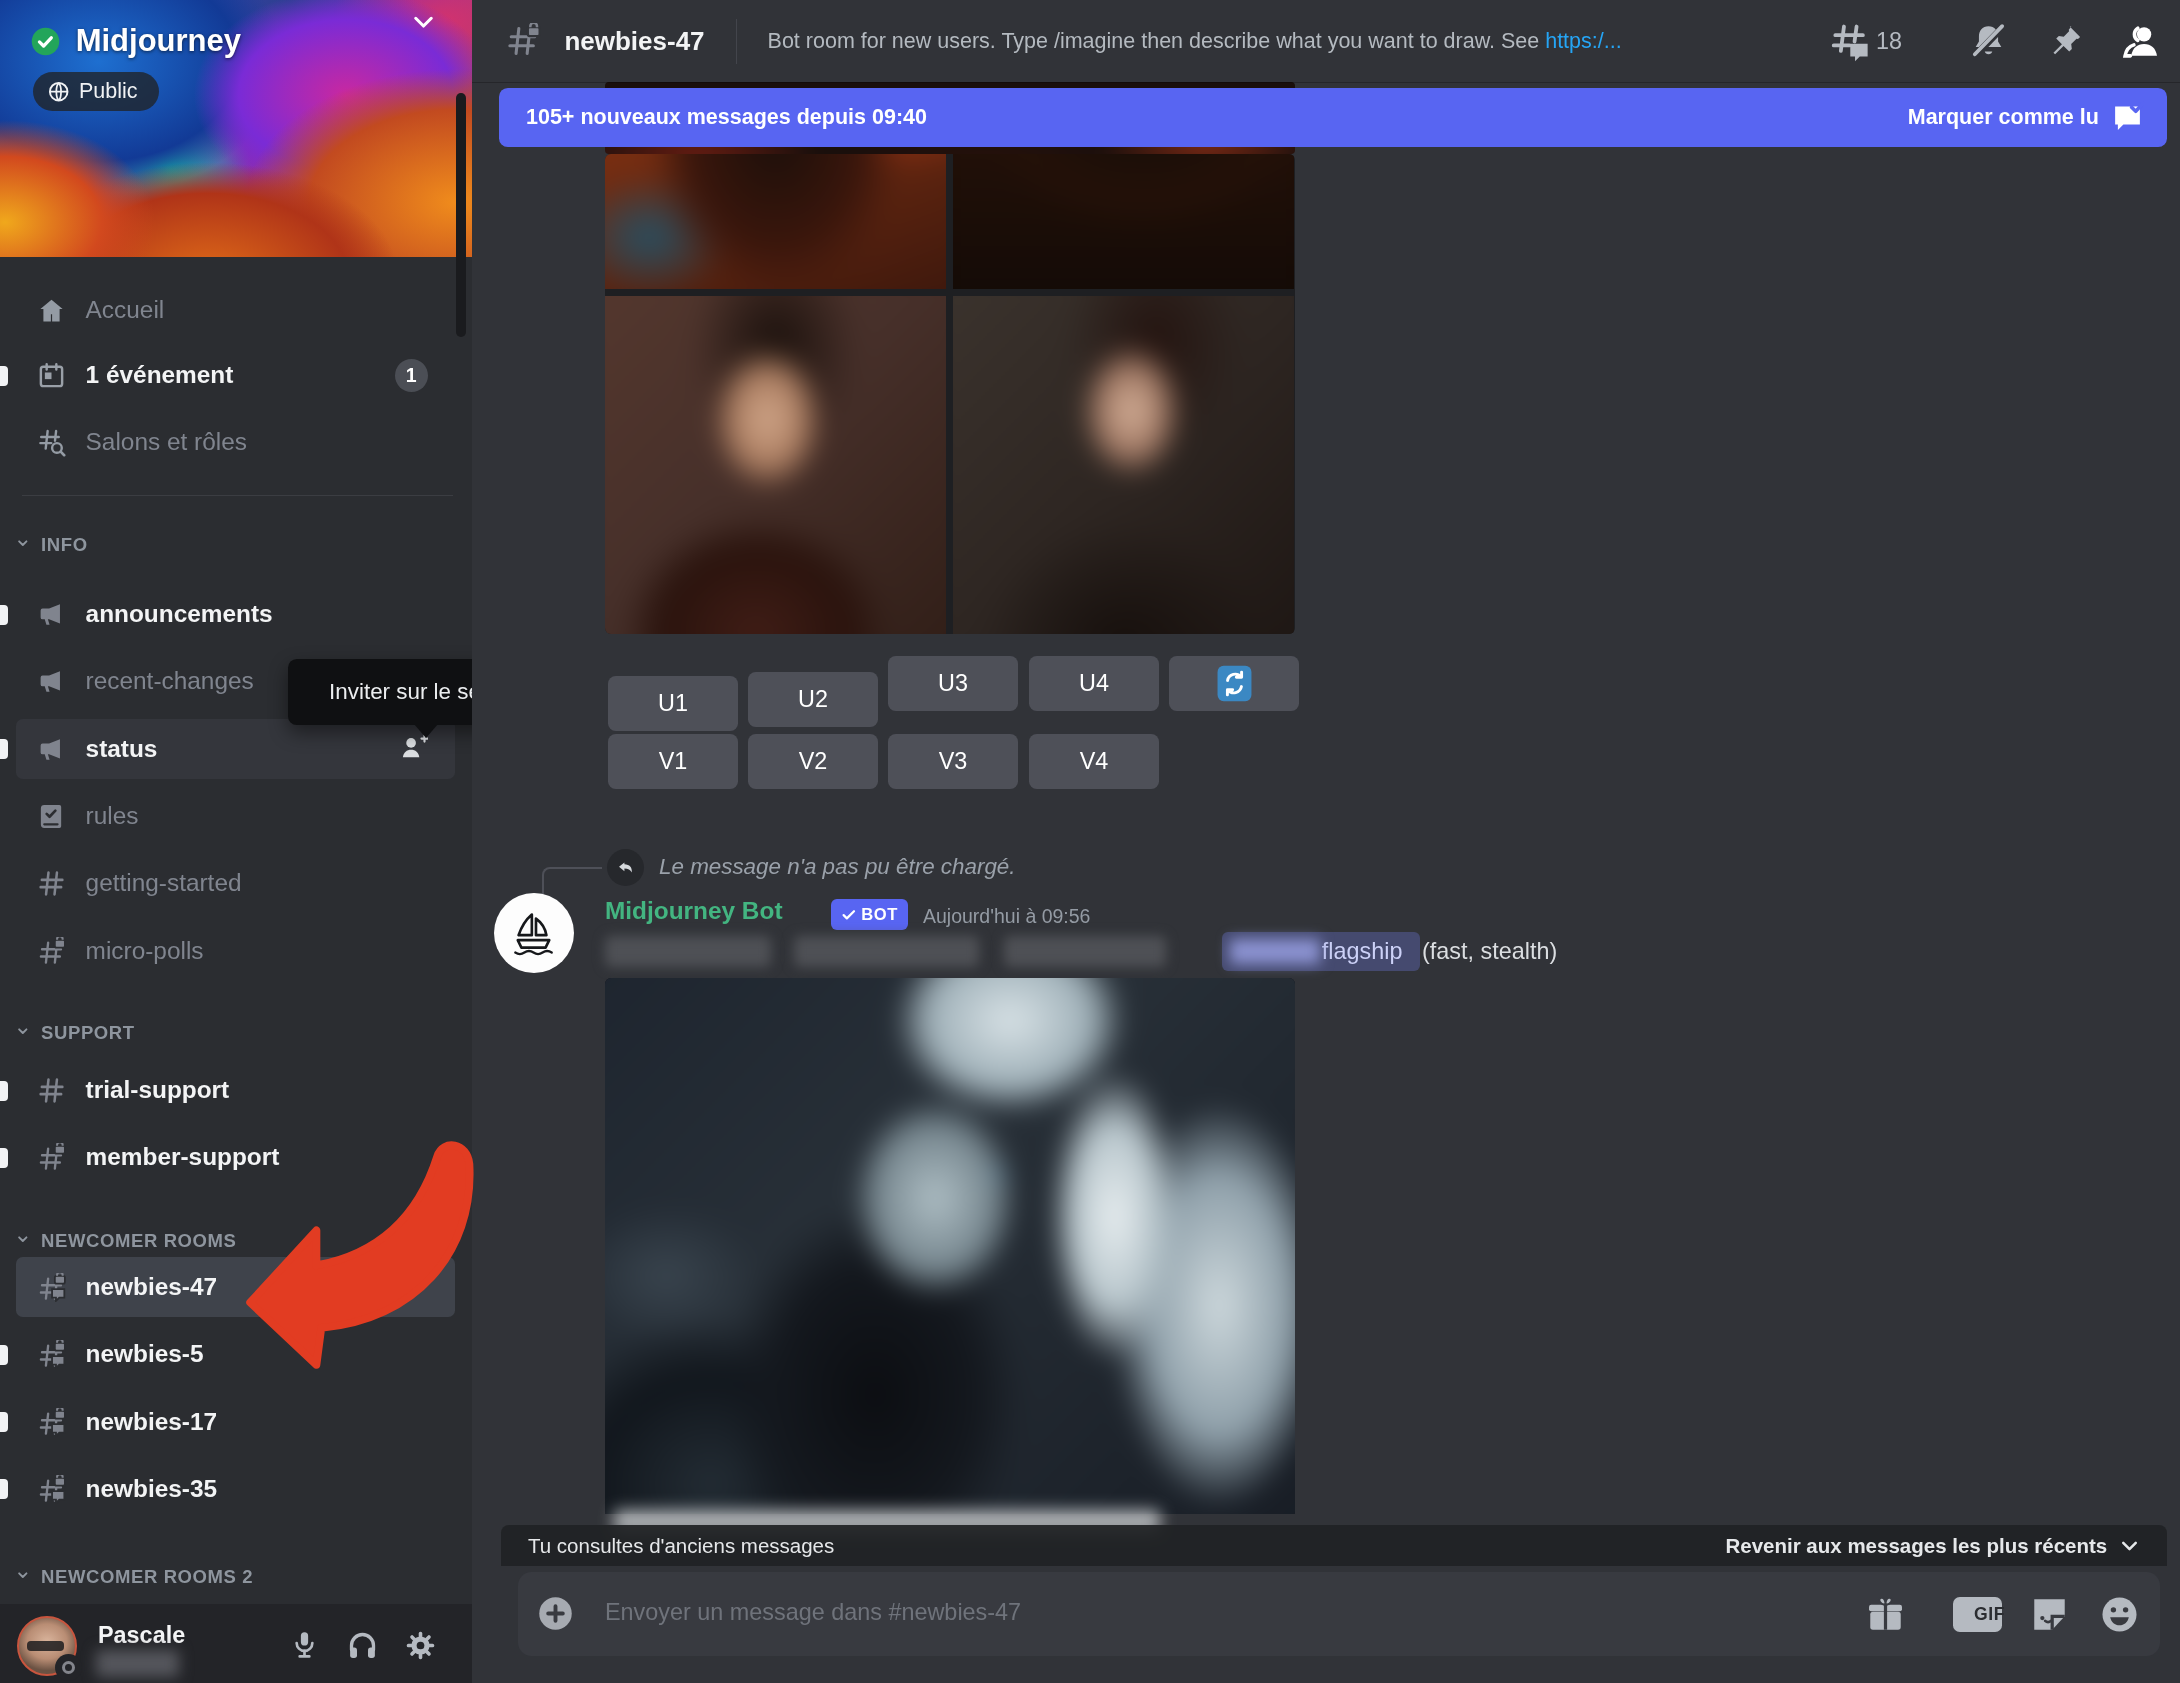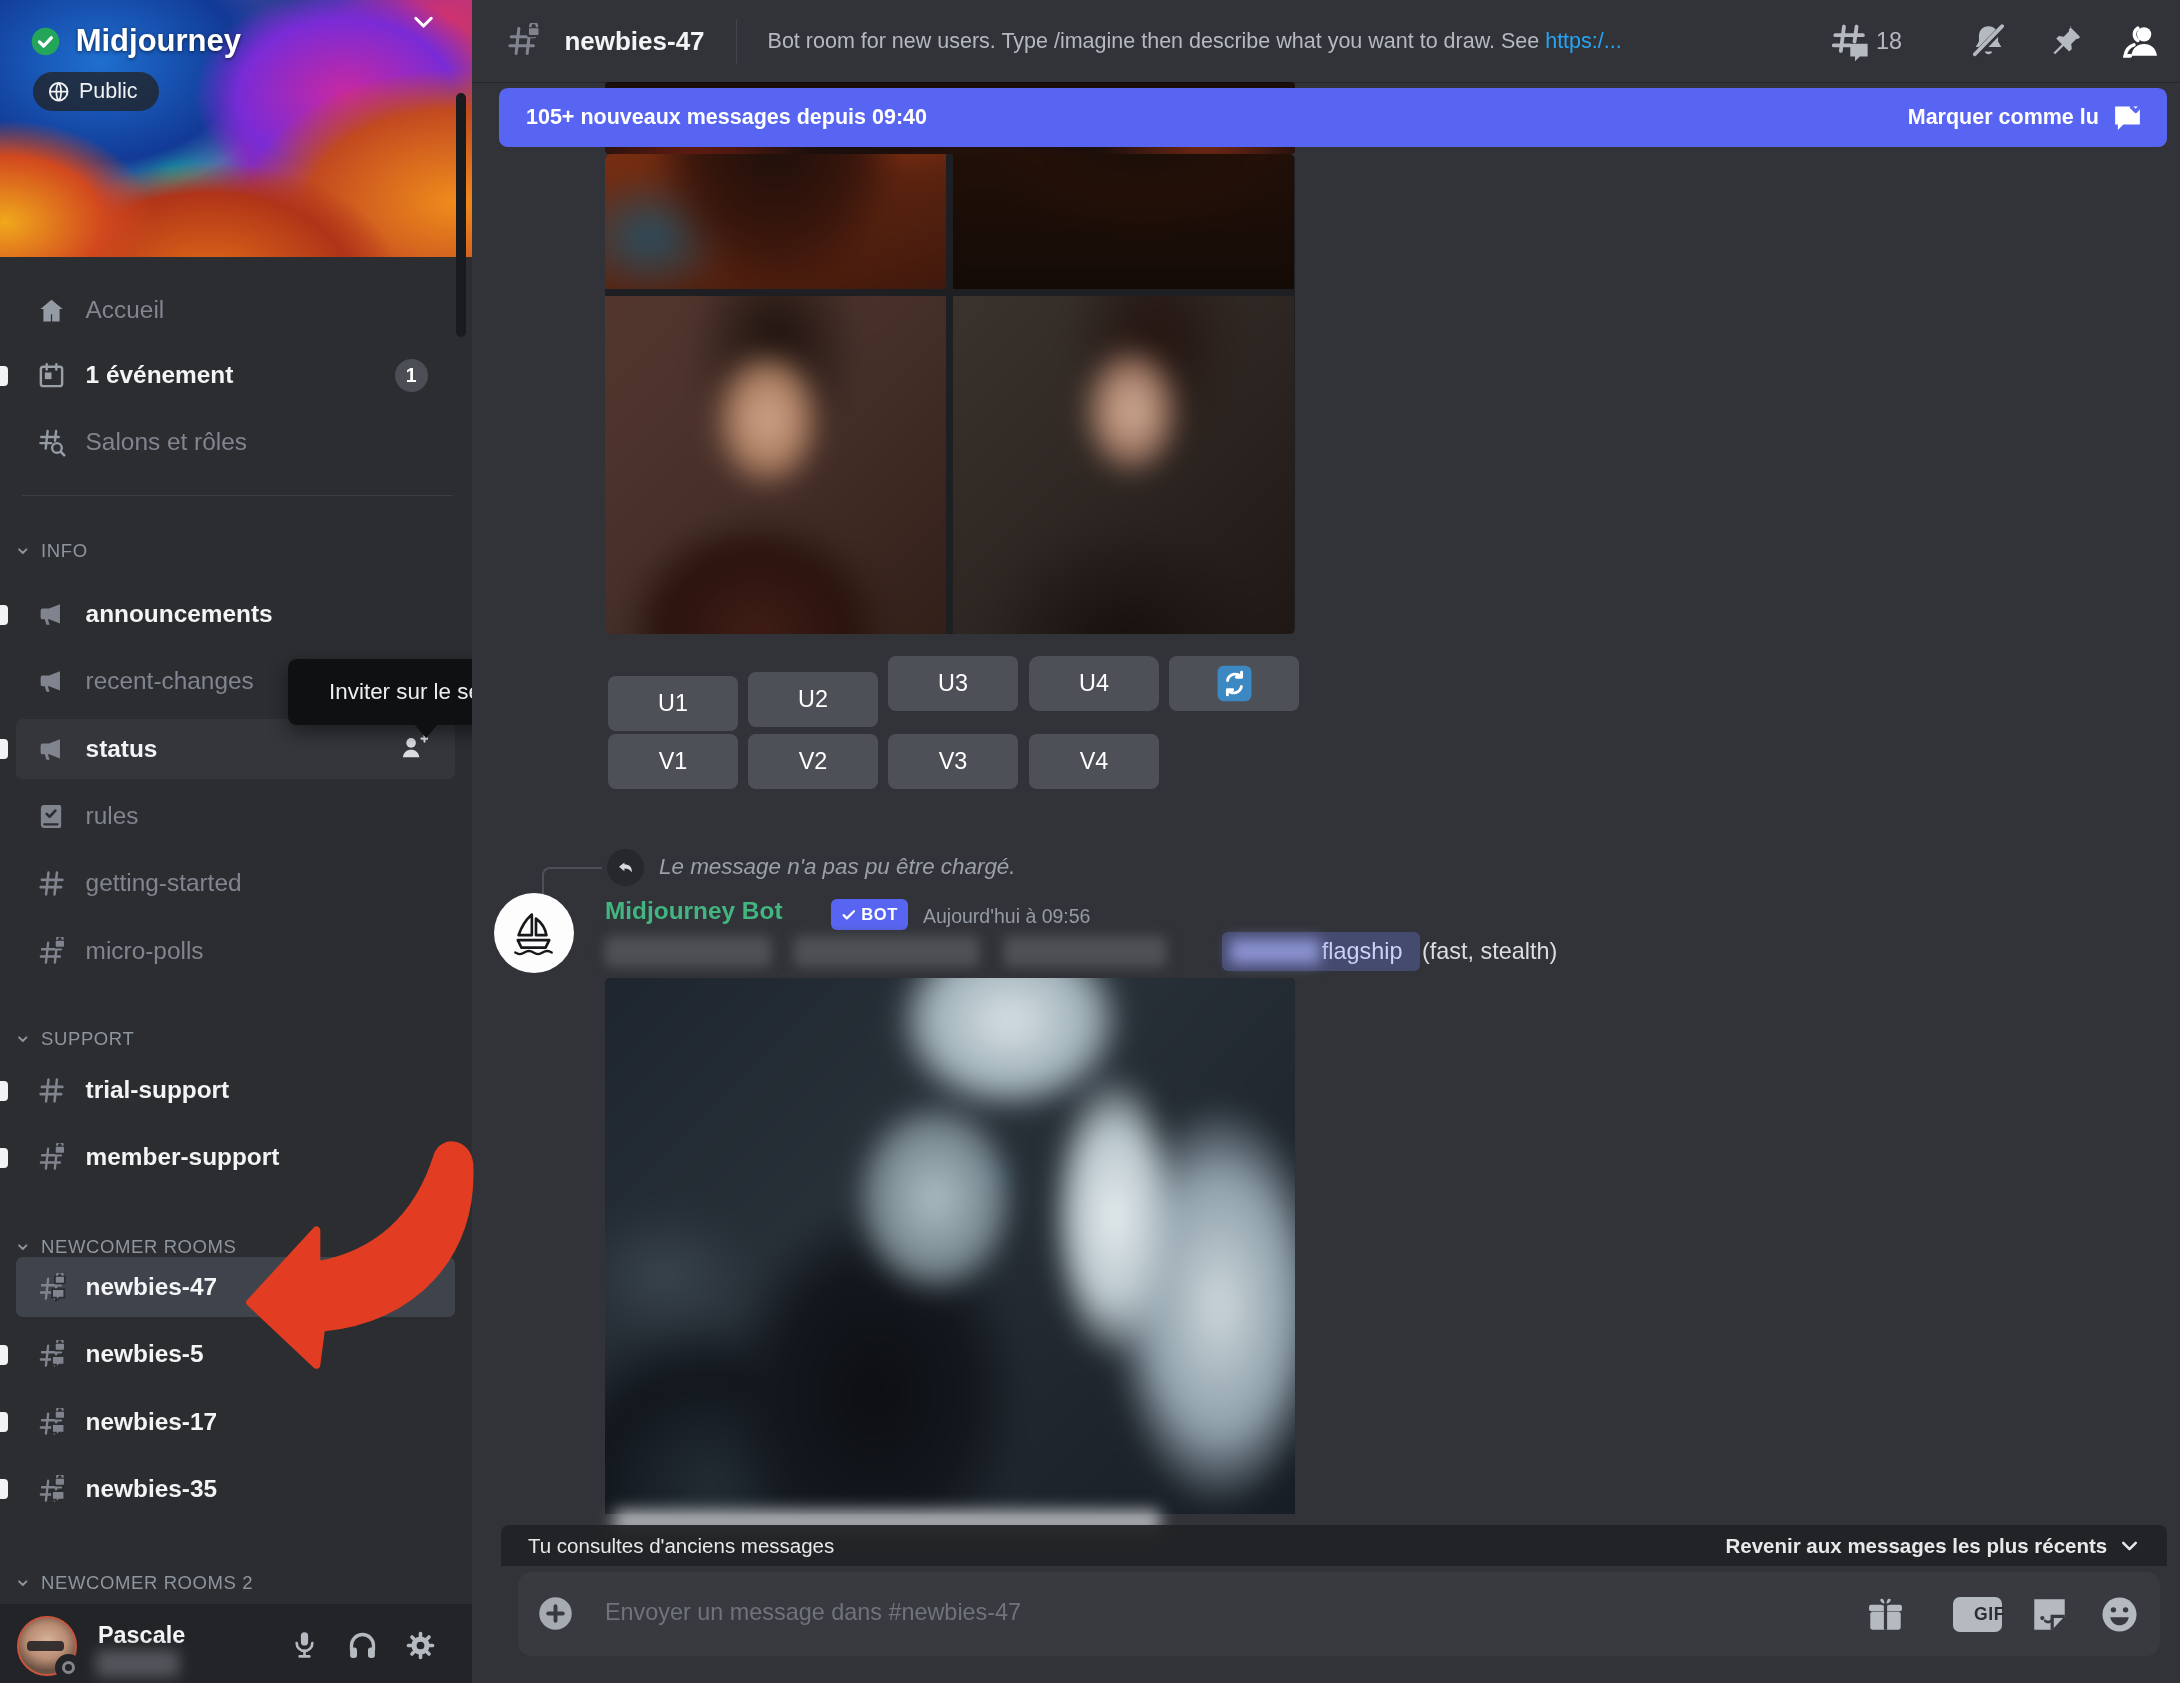--- a/index.html
+++ b/index.html
@@ -29,22 +29,22 @@
   #public-pill span { color:#f0f2f4; font-size:21.5px; font-weight:500; }
   #side-scrollthumb { position:absolute; right:5.9px; top:93px; width:9.8px; height:244px; border-radius:4.9px; background:#1a1b1e; z-index:4; }
 
   .srow { position:absolute; left:15.6px; width:439px; height:60px; border-radius:6.8px; display:flex; align-items:center; }
   .srow .ric { width:29px; margin-left:21.5px; margin-right:19.5px; flex:0 0 29px; display:flex; justify-content:center; }
   .srow .rlabel { font-size:24.4px; color:#80858f; font-weight:500; white-space:nowrap; }
   .srow.unread .rlabel { color:#f3f4f5; font-weight:600; }
   .srow.selected { background:#3f434b; }
   .srow.hovered { background:#34363c; }
   .pill { position:absolute; left:0; width:7.8px; height:19.5px; border-radius:0 3.9px 3.9px 0; background:#f2f3f5; }
-  .sect-head { position:absolute; left:13.7px; width:429px; height:33px; display:flex; align-items:center; gap:9.8px;
-    color:#8e959e; font-size:18.5px; font-weight:400; letter-spacing:0.6px; }
+  .sect-head { position:absolute; left:13.7px; width:429px; height:33px; display:flex; gap:9.8px;
+    color:#8e959e; font-size:18.5px; font-weight:700; letter-spacing:0.6px; }
   #side-divider { position:absolute; left:21.5px; top:495px; width:431px; height:1px; background:#3b3d42; }
   .count-badge { position:absolute; right:27px; width:33px; height:33px; border-radius:50%; background:#4b4e55;
     color:#fff; font-size:19.5px; font-weight:700; display:flex; align-items:center; justify-content:center; }
   .invite-ic { position:absolute; right:27px; top:13.7px; }
 
   
   #tooltip { position:absolute; left:288px; top:659px; width:285px; height:66px; background:#0f1012; border-radius:8.8px;
     display:flex; align-items:center; justify-content:center; z-index:30; box-shadow:0 7.8px 19.5px rgba(0,0,0,.45); }
   #tooltip span { color:#eceef0; font-size:22.4px; font-weight:500; }
   #tooltip-caret { position:absolute; left:414px; top:724px; width:0; height:0; z-index:30;
@@ -503,21 +503,21 @@
         <div></div>
       </div>
     <div class="quad" id="quad-br">
         <div></div>
       </div>
   </div>
   <div id="btns-root">
       <div class="mj-btn" style="left: 136px; top: 656px; margin-top: 20px;">U1</div>
       <div class="mj-btn" style="left: 276px; top: 648px; margin-top: 24px;">U2</div>
       <div class="mj-btn" style="left: 416px; top: 656px;">U3</div>
-      <div class="mj-btn" style="left: 557px; top: 656px; border-radius: 10px;">U4</div>
+      <div class="mj-btn" style="left: 557px; top: 656px;">U4</div>
       <div class="mj-btn" style="left: 697px; top: 656px;">
         <svg width="37" height="41" viewBox="0 0 24 26">
           <rect x="1" y="1.5" width="22" height="23" rx="4" fill="#3b88c3"></rect>
           <path d="M7.5 11a5 5 0 0 1 8.8-2.2M16.6 5.6v3.4h-3.4M16.5 15a5 5 0 0 1-8.8 2.2M7.4 20.4V17h3.4" stroke="#fff" stroke-width="1.9" fill="none" stroke-linecap="round" stroke-linejoin="round"></path>
         </svg>
       </div>
       <div class="mj-btn" style="left: 136px; top: 734px;">V1</div>
       <div class="mj-btn" style="left: 276px; top: 734px;">V2</div>
       <div class="mj-btn" style="left: 416px; top: 734px;">V3</div>
       <div class="mj-btn" style="left: 557px; top: 734px;">V4</div>

